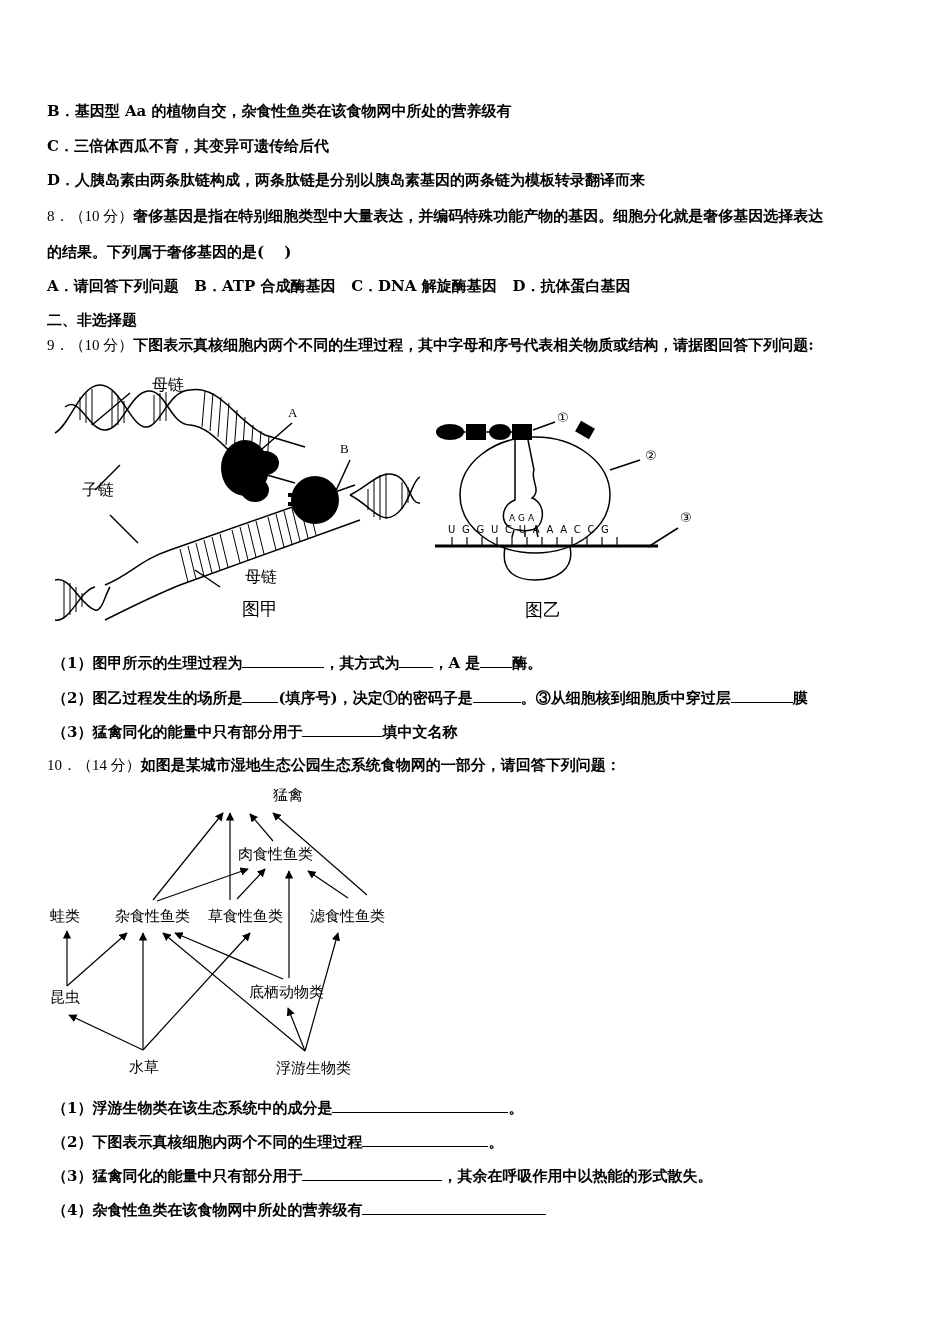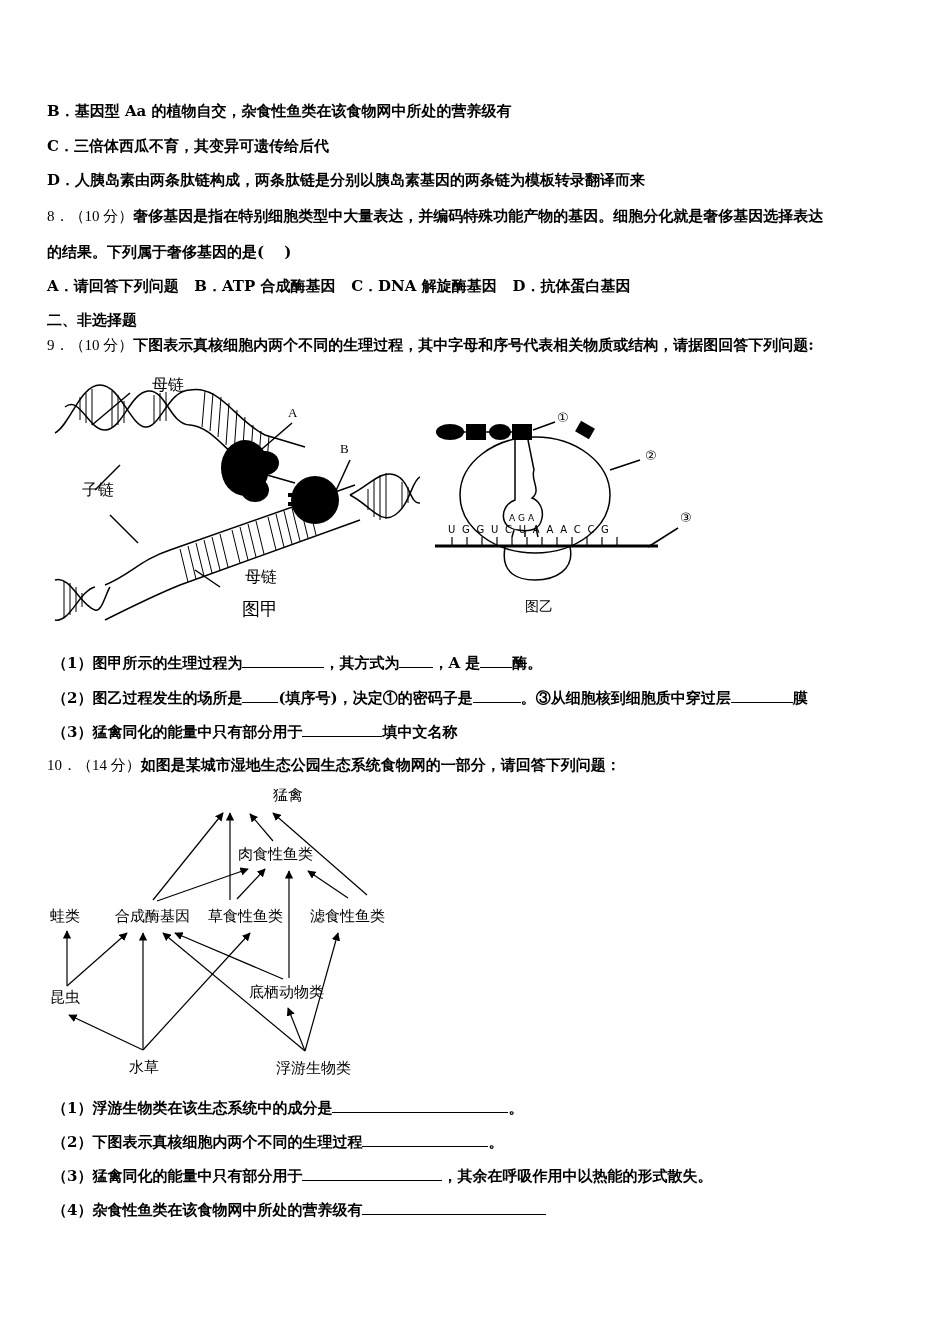--- a/index.html
+++ b/index.html
@@ -193,21 +193,21 @@
   </svg>
   <div class="lbl" style="position:absolute; left:79px; top:113px; font-size:9px; letter-spacing:3px;">
     <span>A</span><span>G</span><span>A</span>
   </div>
   <div class="lbl" style="position:absolute; left:18px; top:124px; font-size:10px; letter-spacing:6.7px;">
     <span>U</span><span>G</span><span>G</span><span>U</span><span>C</span><span>U</span><span>A</span><span>A</span><span>A</span><span>C</span><span>C</span><span>G</span>
   </div>
   <div class="lbl" style="position:absolute; left:127px; top:10px; font-size:13px;">①</div>
   <div class="lbl" style="position:absolute; left:215px; top:48px; font-size:13px;">②</div>
   <div class="lbl" style="position:absolute; left:250px; top:110px; font-size:13px;">③</div>
-  <div class="lbl" style="position:absolute; left:95px; top:198px; font-size:14px;font-family:Liberation Serif, serif;">图乙</div>
+  <div class="lbl" style="position:absolute; left:95px; top:198px; font-size:18px;font-family:Liberation Serif, serif;">图乙</div>
 </div>
 
 <div class="line" style="top:652px; left:52px;">
   <span>（1）</span><span>图甲所示的生理过程为</span><span class="blank" style="width:82px"></span><span>，其方式为</span><span class="blank" style="width:34px"></span><span>，A 是</span><span class="blank" style="width:32px"></span><span>酶。</span>
 </div>
 <div class="line" style="top:687px; left:52px;">
   <span>（2）</span><span>图乙过程发生的场所是</span><span class="blank" style="width:36px"></span><span>(填序号)，决定①的密码子是</span><span class="blank" style="width:48px"></span><span>。③从细胞核到细胞质中穿过层</span><span class="blank" style="width:62px"></span><span>膜</span>
 </div>
 <div class="line" style="top:721px; left:52px;">
   <span>（3）</span><span>猛禽同化的能量中只有部分用于</span><span class="blank" style="width:80px"></span><span>填中文名称</span>
@@ -247,21 +247,21 @@
       <line x1="238" y1="196" x2="130" y2="150"></line>
 
       <line x1="260" y1="268" x2="118" y2="150"></line>
       <line x1="260" y1="268" x2="243" y2="225"></line>
       <line x1="260" y1="268" x2="293" y2="150"></line>
     </g>
   </svg>
   <div class="lbl" style="position:absolute; left:188px; top:3px; font-size:15px;margin-left:40px;">猛禽</div>
   <div class="lbl" style="position:absolute; left:193px; top:62px; font-size:15px;">肉食性鱼类</div>
   <div class="lbl" style="position:absolute; left:5px; top:124px; font-size:15px;">蛙类</div>
-  <div class="lbl" style="position:absolute; left:70px; top:124px; font-size:15px;">合成酶基因</div>
+  <div class="lbl" style="position:absolute; left:70px; top:124px; font-size:15px;">杂食性鱼类</div>
   <div class="lbl" style="position:absolute; left:163px; top:124px; font-size:15px;">草食性鱼类</div>
   <div class="lbl" style="position:absolute; left:265px; top:124px; font-size:15px;">滤食性鱼类</div>
   <div class="lbl" style="position:absolute; left:5px; top:205px; font-size:15px;">昆虫</div>
   <div class="lbl" style="position:absolute; left:204px; top:200px; font-size:15px;">底栖动物类</div>
   <div class="lbl" style="position:absolute; left:84px; top:275px; font-size:15px;">水草</div>
   <div class="lbl" style="position:absolute; left:231px; top:276px; font-size:15px;">浮游生物类</div>
 </div>
 
 <div class="line" style="top:1097px; left:52px;">
   <span>（1）</span><span>浮游生物类在该生态系统中的成分是</span><span class="blank" style="width:176px"></span><span>。</span>

